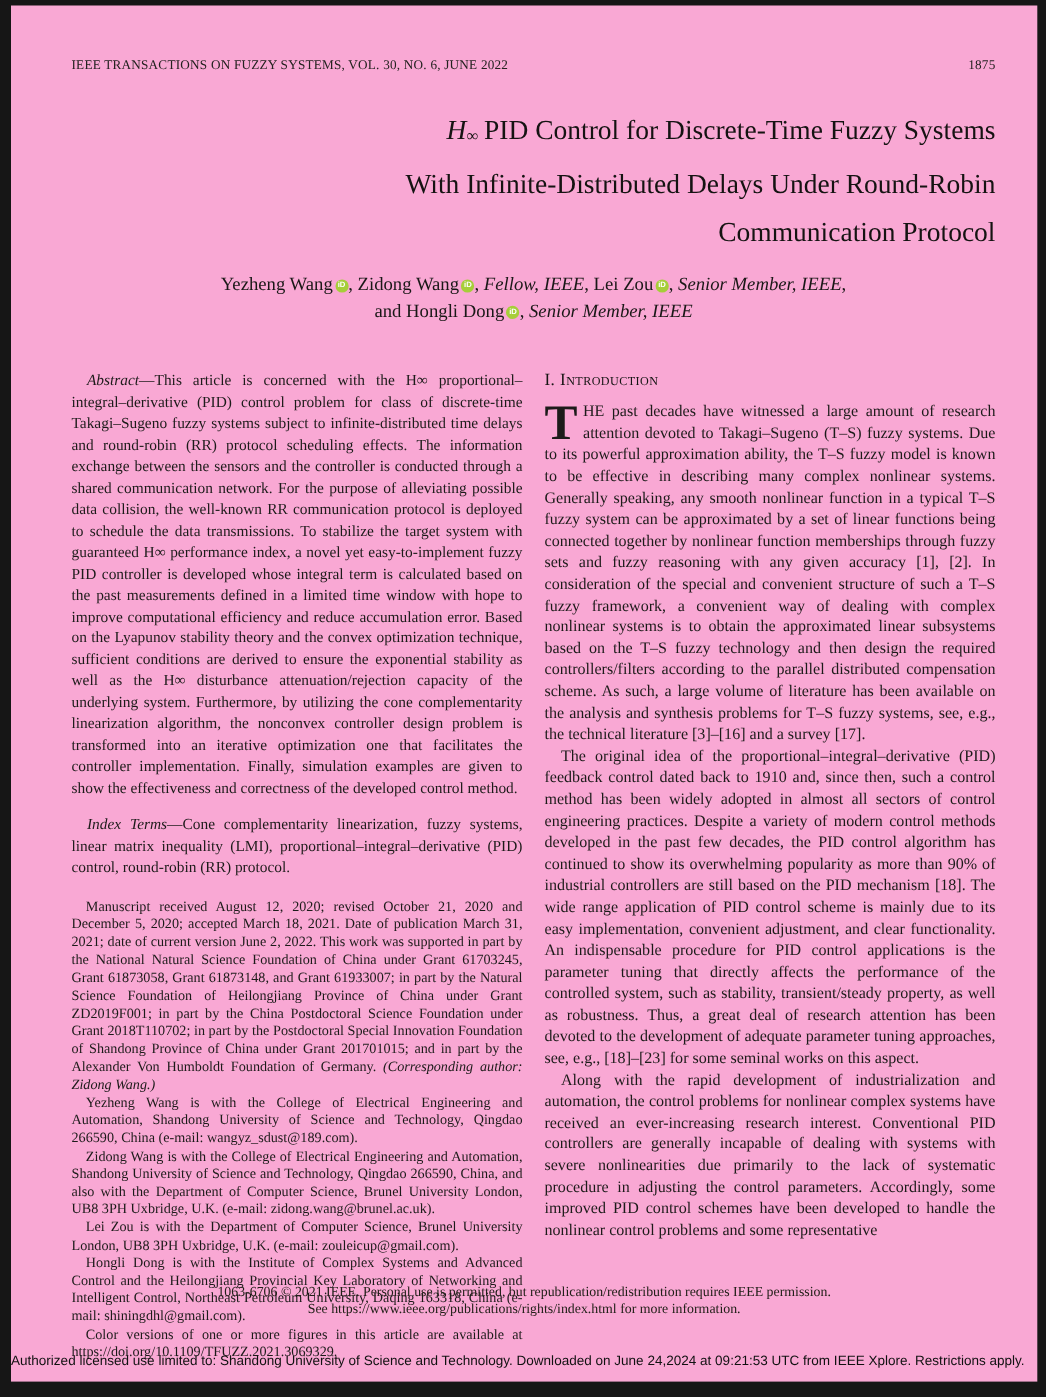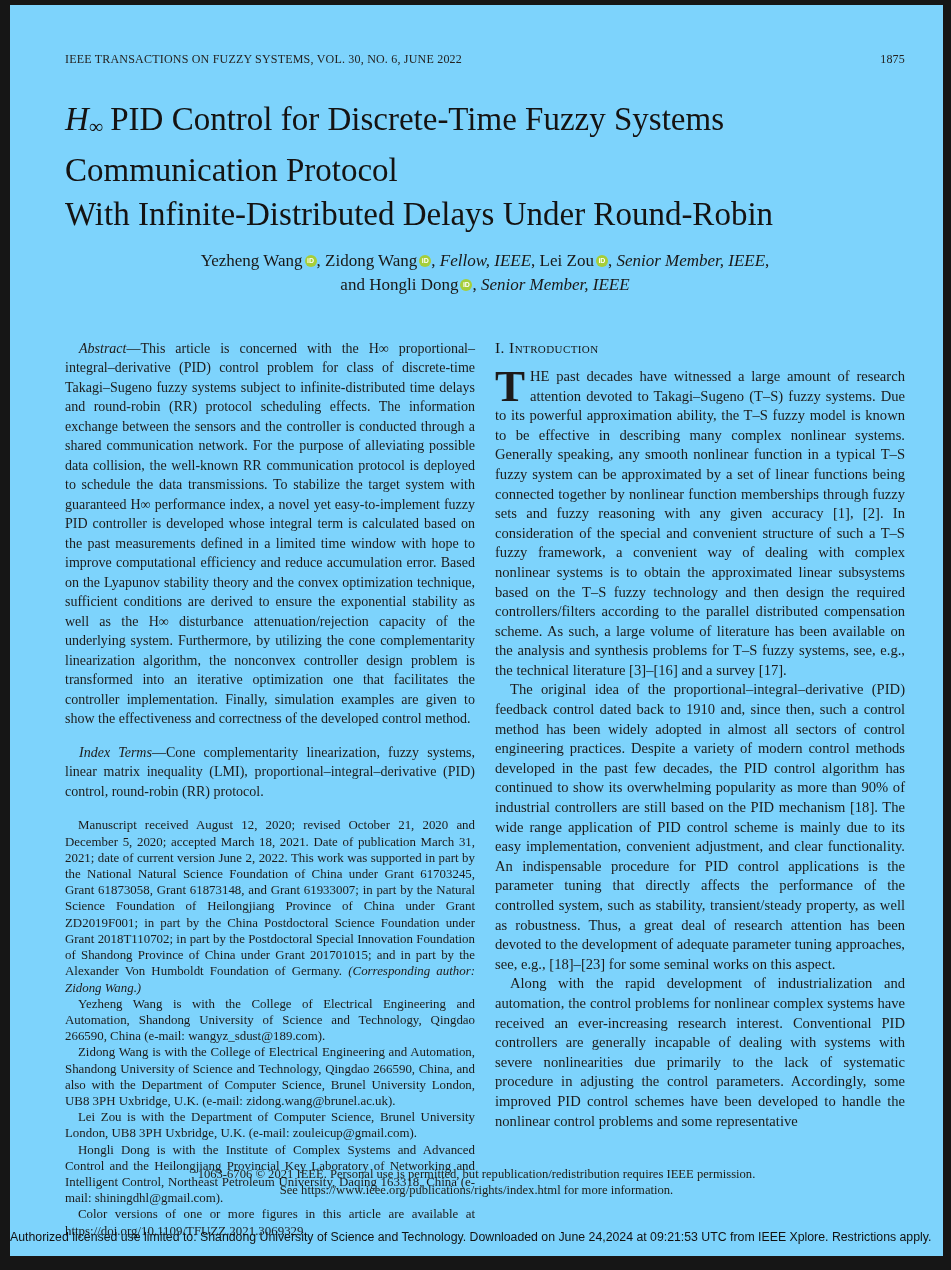--- a/index.html
+++ b/index.html
@@ -7,38 +7,38 @@
     width:951px;height:1270px;
     background:#161616;
     font-family:"Liberation Serif","DejaVu Serif",serif;
     color:#1d1b1a;
     position:relative;
     overflow:hidden;
   }
   .page{
     position:absolute;
     top:5px;left:10px;right:8px;bottom:14px;
-    background:#7dd3fc;
+    background:#f9a8d4;
     overflow:hidden;
   }
   .content{
     padding:47px 38px 0 55px;
   }
   
   .running-head{
     display:flex;justify-content:space-between;
     font-size:12px;letter-spacing:0.2px;
     color:#242220;
   }
   
   .title{
     margin:30px auto 0 auto;
-    text-align:left;
+    text-align:right;
     font-weight:normal;
-    font-size:33px;
+    font-size:25px;
     line-height:44px;
     color:#151312;
   }
   .title .tline{display:block;}
   .mathH{font-style:italic;font-family:"Liberation Serif",serif;}
   .sub{font-size:0.6em;vertical-align:-0.15em;letter-spacing:-1px;}
   
   .authors{
     margin-top:13px;
     text-align:center;
@@ -130,22 +130,22 @@
 <div class="page">
   <div class="content">
 
     <div class="running-head">
       <span>IEEE TRANSACTIONS ON FUZZY SYSTEMS, VOL. 30, NO. 6, JUNE 2022</span>
       <span>1875</span>
     </div>
 
     <h1 class="title">
       <span class="tline"><span class="mathH">H</span><span class="sub">∞</span><span> PID Control for Discrete-Time Fuzzy Systems</span></span>
+      <span class="tline">With Infinite-Distributed Delays Under Round-Robin</span>
       <span class="tline">Communication Protocol</span>
-      <span class="tline">With Infinite-Distributed Delays Under Round-Robin</span>
     </h1>
 
     <div class="authors">
       <div>
         <span>Yezheng Wang</span><span class="orcid">iD</span><span>, </span><span>Zidong Wang</span><span class="orcid">iD</span><span>, </span><span class="role">Fellow, IEEE</span><span>, </span><span>Lei Zou</span><span class="orcid">iD</span><span>, </span><span class="role">Senior Member, IEEE</span><span>,</span>
       </div>
       <div>
         <span>and </span><span>Hongli Dong</span><span class="orcid">iD</span><span>, </span><span class="role">Senior Member, IEEE</span>
       </div>
     </div>

